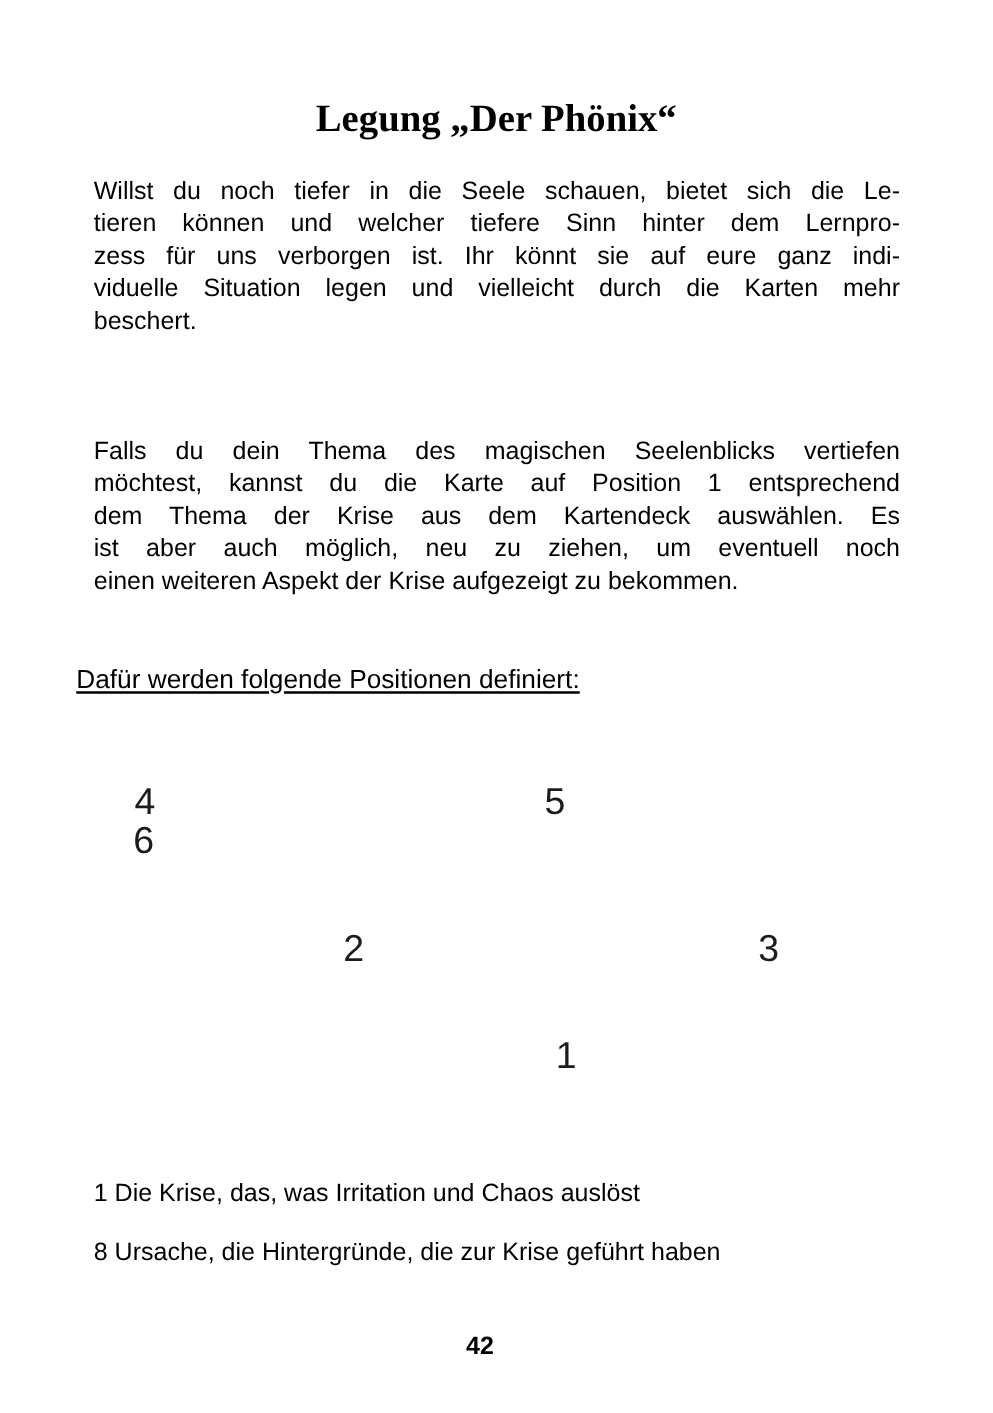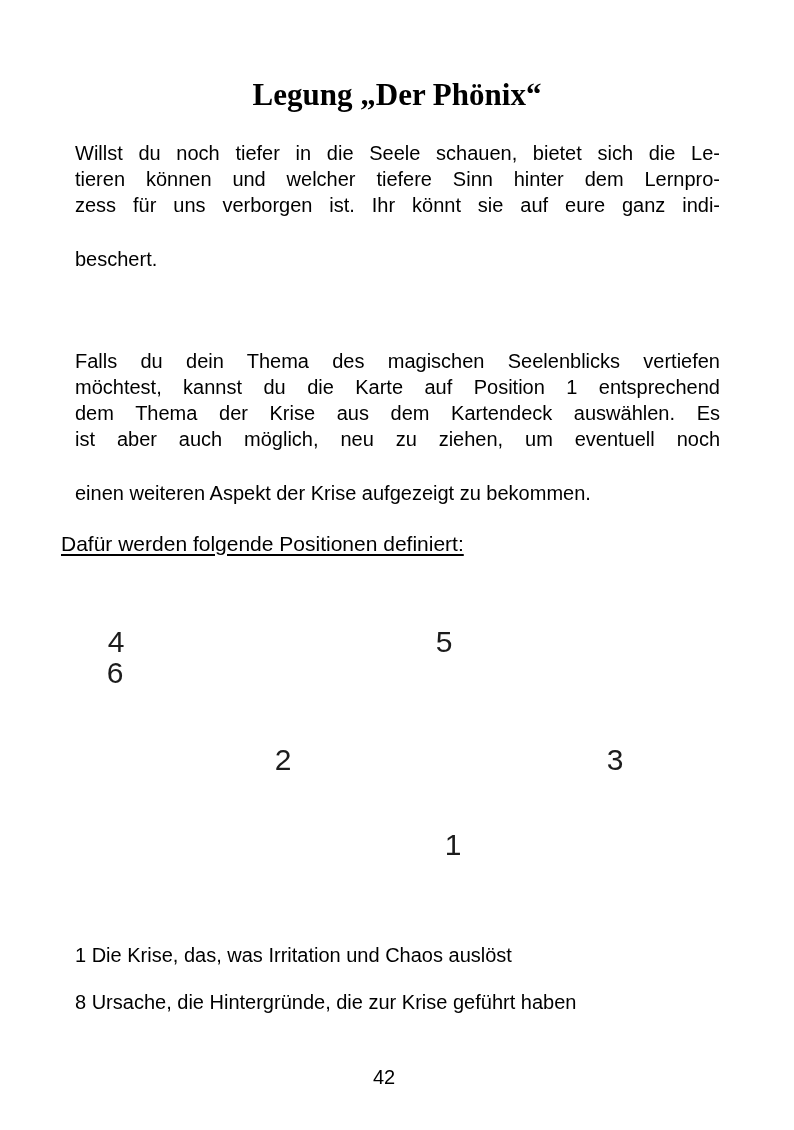--- a/index.html
+++ b/index.html
@@ -35,21 +35,20 @@
   }
   .para .jline {
     font-size: 20px;
     line-height: 26px;
     text-align: justify;
     text-align-last: justify;
     white-space: normal;
   }
   .para .jline.last {
     text-align-last: left;
-    margin-top: 28px;
   }
   .para1 { top: 140px; }
   .para2 { top: 348px; }
   .positions-heading {
     position: absolute;
     left: 61px;
     top: 531px;
     font-size: 21px;
     line-height: 26px;
     text-decoration: underline;
@@ -84,33 +83,35 @@
   }
   .legend-1 { top: 942px; }
   .legend-2 { top: 989px; }
   .page-number {
     position: absolute;
     left: 0;
     top: 1066px;
     width: 768px;
     text-align: center;
     font-size: 20px;
+    font-weight: bold;
   }
 </style>
 </head>
 <body>
 
 <div class="page">
 
   <div class="title">Legung „Der Phönix“</div>
 
   <div class="para para1">
     <div class="jline">Willst du noch tiefer in die Seele schauen, bietet sich die Le-</div>
     <div class="jline">tieren können und welcher tiefere Sinn hinter dem Lernpro-</div>
     <div class="jline">zess für uns verborgen ist. Ihr könnt sie auf eure ganz indi-</div>
+    <div class="jline">viduelle Situation legen und vielleicht durch die Karten mehr</div>
     <div class="jline last">beschert.</div>
   </div>
 
   <div class="para para2">
     <div class="jline">Falls du dein Thema des magischen Seelenblicks vertiefen</div>
     <div class="jline">möchtest, kannst du die Karte auf Position 1 entsprechend</div>
     <div class="jline">dem Thema der Krise aus dem Kartendeck auswählen. Es</div>
     <div class="jline">ist aber auch möglich, neu zu ziehen, um eventuell noch</div>
     <div class="jline last">einen weiteren Aspekt der Krise aufgezeigt zu bekommen.</div>
   </div>

